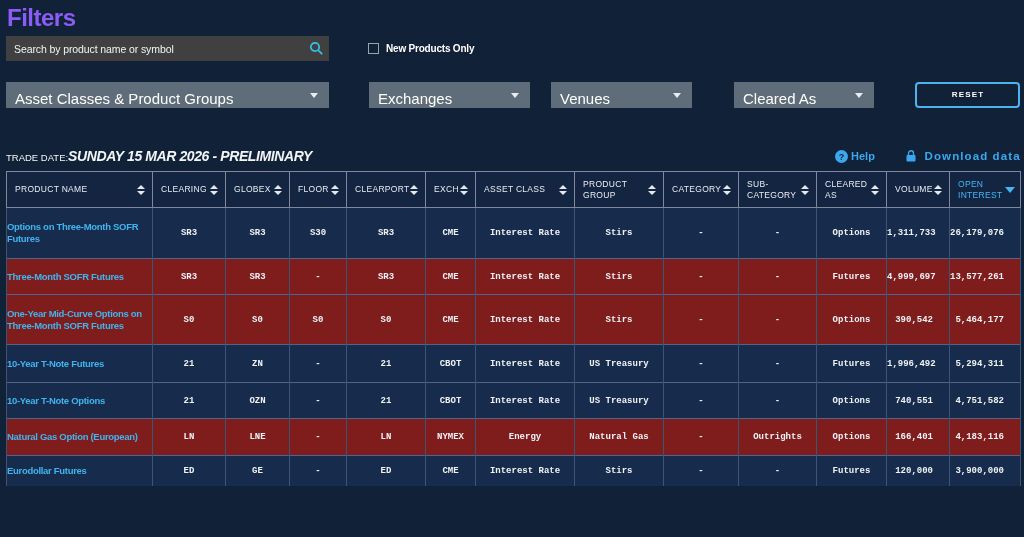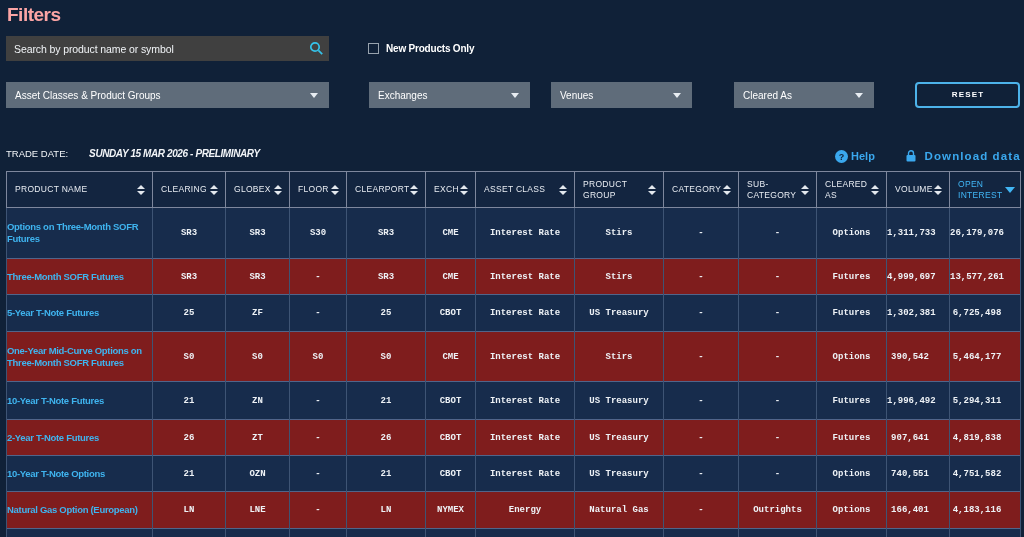--- a/index.html
+++ b/index.html
@@ -1,41 +1,41 @@
 <!DOCTYPE html>
 <html><head>
 <meta charset="utf-8">
 <style>
   * { margin:0; padding:0; box-sizing:border-box; }
   html,body { width:1024px; height:537px; overflow:hidden; }
   body { background:#102138; font-family:"Liberation Sans", sans-serif; position:relative; }
-  h1 { color:#fca5a5; font-size:19px; font-weight:bold; position:absolute; left:7px; top:4px; letter-spacing:-0.5px; }
+  h1 { color:#8b5cf6; font-size:24px; font-weight:bold; position:absolute; left:7px; top:4px; letter-spacing:-0.5px; }
   .searchbox { position:absolute; left:6px; top:36px; width:323px; height:25px; background:#404040; }
   .searchbox .ph { position:absolute; left:8px; top:7px; font-size:10.5px; color:#f0f3f6; letter-spacing:-0.1px; }
   .searchbox svg { position:absolute; right:5px; top:5px; }
   .chk { position:absolute; left:368px; top:43px; width:11px; height:11px; border:1px solid #98a3ae; background:transparent; }
   .chklabel { position:absolute; left:386px; top:43px; font-size:10px; font-weight:bold; color:#fff; letter-spacing:-0.2px; }
-  .dd { position:absolute; top:82px; height:26px; background:#5f6c7a; color:#fff; font-size:10px; letter-spacing:-0.1px; }
+  .dd { position:absolute; top:82px; height:26px; background:#5f6c7a; color:#fff; font-size:15px; letter-spacing:-0.1px; }
   .dd .txt { position:absolute; left:9px; top:8px; letter-spacing:0px; }
   .dd .caret { position:absolute; right:11px; top:11px; width:0; height:0; border-left:4.5px solid transparent; border-right:4.5px solid transparent; border-top:5px solid #e8edf2; }
   .reset { position:absolute; left:915px; top:82px; width:105px; height:26px; border:2px solid #4db3ea; border-radius:4px; color:#fff; font-size:8px; font-weight:bold; letter-spacing:1.2px; text-align:center; line-height:22px; text-indent:1.2px; }
   .tradedate { position:absolute; left:6px; top:148px; font-size:9.5px; color:#f2f5f8; letter-spacing:0px; }
-  .tradedate .dt { font-style:italic; font-weight:600; margin-left:21px; font-size:10px; letter-spacing:-0.4px; }
+  .tradedate .dt { font-style:italic; font-weight:600; margin-left:0; font-size:14px; letter-spacing:-0.4px; }
   .tradedate b { font-weight:bold; }
   .help { position:absolute; left:835px; top:150px; color:#3aa8ee; font-size:11px; font-weight:600; }
   .dl { position:absolute; left:906px; top:150px; color:#3aa8ee; font-size:11.5px; font-weight:600; letter-spacing:1.1px; }
 
   table { position:absolute; left:6px; top:171px; width:1014px; border-collapse:collapse; table-layout:fixed; }
   th { background:#132540; color:#e9edf3; font-size:8.5px; font-weight:normal; letter-spacing:0.3px; text-align:left; padding:0 16px 0 8px; height:36px; border:1px solid #7e879d; vertical-align:middle; position:relative; line-height:11px; }
   td { font-family:"Liberation Mono", monospace; font-size:9px; font-weight:bold; color:#eef2f6; text-align:center; border-left:1px solid #3e5474; border-right:1px solid #3e5474; border-top:1px solid #51658a; vertical-align:middle; padding:0; }
   table { border-left:1px solid #51658a; border-right:1px solid #51658a; }
   tr.dark td { background:#172c4c; }
   tr.lite td { background:#7f1d1d; }
   td.name { font-family:"Liberation Sans", sans-serif; font-size:9.5px; font-weight:bold; color:#3fb4ef; text-align:left; padding-right:0; line-height:12px; letter-spacing:-0.3px; white-space:nowrap; overflow:hidden; }
-  td.num { text-align:center; padding-right:16px;margin-left:8px; }
+  td.num { text-align:right; padding-right:16px;margin-left:8px; }
   .sort { position:absolute; right:7px; top:50%; margin-top:-5px; width:8px; height:10px; }
   .sort i { position:absolute; left:0; width:0; height:0; border-left:4px solid transparent; border-right:4px solid transparent; }
   .sort i.u { top:0; border-bottom:4px solid #e3e8ee; }
   .sort i.d { bottom:0; border-top:4px solid #e3e8ee; }
   th.oi { color:#41b6f5; }
   .sortd { position:absolute; right:5px; top:50%; margin-top:-3px; width:0; height:0; border-left:5.5px solid transparent; border-right:5.5px solid transparent; border-top:6.5px solid #41b6f5; }
 </style>
 </head>
 <body>
 <h1>Filters</h1>
@@ -165,35 +165,20 @@
         <td>SR3</td>
         <td>CME</td>
         <td>Interest Rate</td>
         <td>Stirs</td>
         <td>-</td>
         <td>-</td>
         <td>Futures</td>
         <td class="num">4,999,697</td>
         <td class="num">13,577,261</td>
 </tr>
-<tr class="dark" style="height:37px;">
-<td class="name">5-Year T-Note Futures</td>
-        <td>25</td>
-        <td>ZF</td>
-        <td>-</td>
-        <td>25</td>
-        <td>CBOT</td>
-        <td>Interest Rate</td>
-        <td>US Treasury</td>
-        <td>-</td>
-        <td>-</td>
-        <td>Futures</td>
-        <td class="num">1,302,381</td>
-        <td class="num">6,725,498</td>
-</tr>
 <tr class="lite" style="height:50px;">
 <td class="name">One-Year Mid-Curve Options on<br>Three-Month SOFR Futures</td>
         <td>S0</td>
         <td>S0</td>
         <td>S0</td>
         <td>S0</td>
         <td>CME</td>
         <td>Interest Rate</td>
         <td>Stirs</td>
         <td>-</td>
@@ -209,35 +194,20 @@
         <td>-</td>
         <td>21</td>
         <td>CBOT</td>
         <td>Interest Rate</td>
         <td>US Treasury</td>
         <td>-</td>
         <td>-</td>
         <td>Futures</td>
         <td class="num">1,996,492</td>
         <td class="num">5,294,311</td>
-</tr>
-<tr class="lite" style="height:36px;">
-<td class="name">2-Year T-Note Futures</td>
-        <td>26</td>
-        <td>ZT</td>
-        <td>-</td>
-        <td>26</td>
-        <td>CBOT</td>
-        <td>Interest Rate</td>
-        <td>US Treasury</td>
-        <td>-</td>
-        <td>-</td>
-        <td>Futures</td>
-        <td class="num">907,641</td>
-        <td class="num">4,819,838</td>
 </tr>
 <tr class="dark" style="height:36px;">
 <td class="name">10-Year T-Note Options</td>
         <td>21</td>
         <td>OZN</td>
         <td>-</td>
         <td>21</td>
         <td>CBOT</td>
         <td>Interest Rate</td>
         <td>US Treasury</td>

